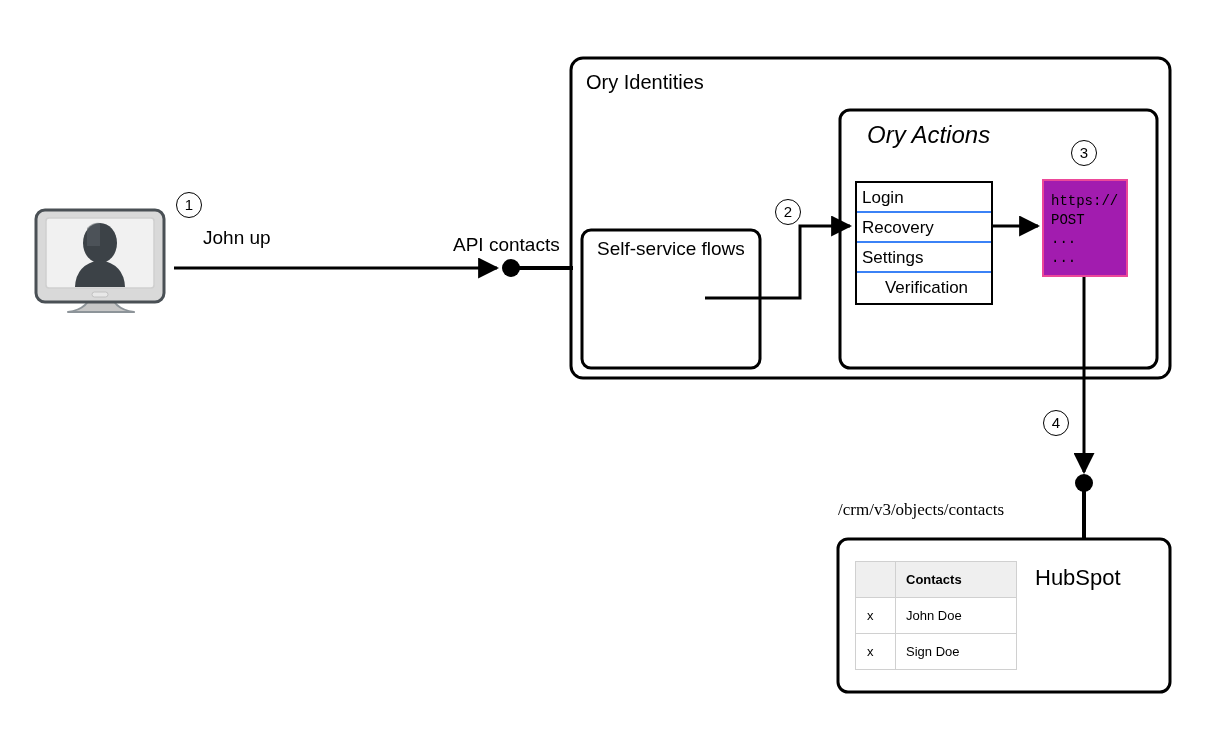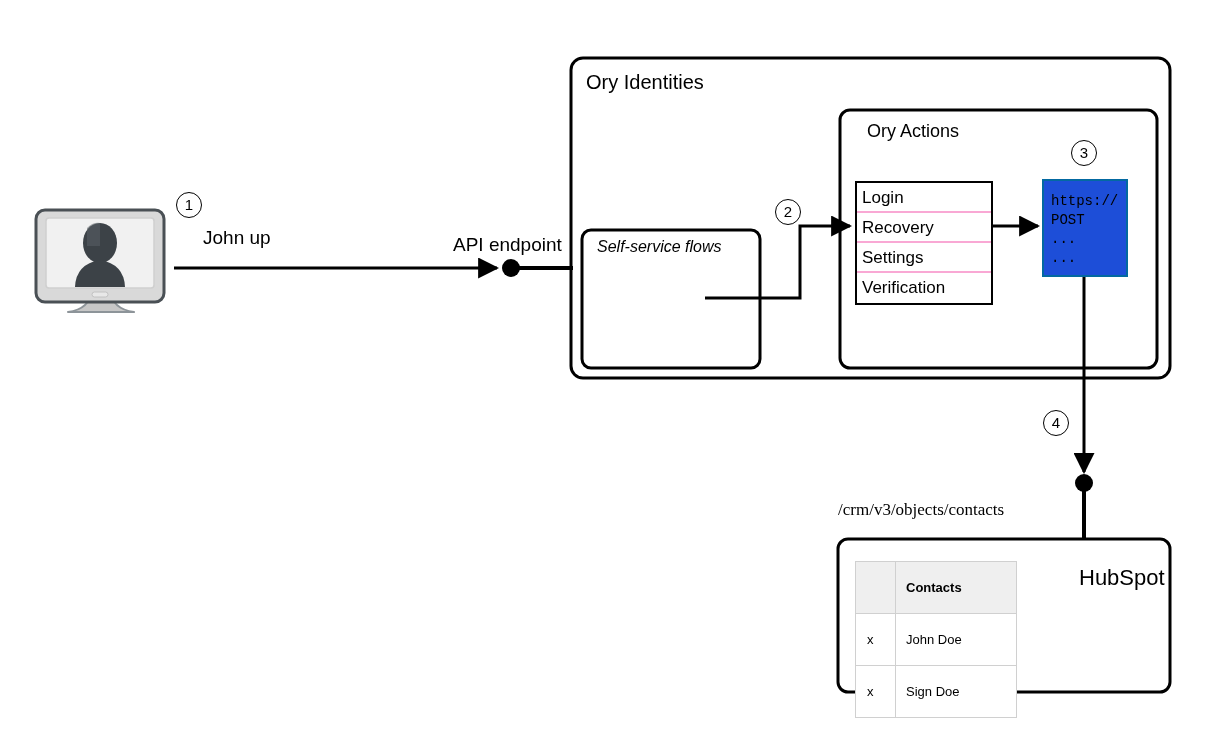--- a/index.html
+++ b/index.html
@@ -42,30 +42,30 @@
     font-size: 19px;
   }
   .lbl-ory-identities {
     left: 586px;
     top: 71px;
     font-size: 20px;
   }
   .lbl-ory-actions {
     left: 867px;
     top: 121px;
-    font-size: 18px;
+    font-size: 24px;
+    font-style: italic;
   }
   .lbl-selfservice {
     left: 597px;
     top: 238px;
-    font-size: 16px;
-    font-style: italic;
+    font-size: 19px;
   }
   .lbl-hubspot {
-    left: 1079px;
+    left: 1035px;
     top: 565px;
     font-size: 22px;
   }
   .lbl-crm-path {
     left: 838px;
     top: 500px;
     font-size: 17px;
     font-family: Liberation Serif, serif;
     letter-spacing: 0px;
   }
@@ -77,39 +77,40 @@
     width: 138px;
     border: 2px solid #000;
     box-sizing: border-box;
     background: #fff;
   }
   .flowlist-item {
     height: 30px;
     line-height: 30px;
     padding-left: 5px;
     font-size: 17px;
-    border-bottom: 2px solid #f9a8d4;
+    border-bottom: 2px solid #3b82f6;
     box-sizing: border-box;
     background: #fff;
     white-space: nowrap;
     overflow: hidden;
   }
   .flowlist-item:last-child {
     border-bottom: none;
+    text-align: center;
   }
   
   .httpsbox {
     position: absolute;
     left: 1042px;
     top: 179px;
     width: 86px;
     height: 98px;
-    border: 2px solid #0369a1;
-    box-sizing: border-box;
-    background: #1d4ed8;
+    border: 2px solid #ec4899;
+    box-sizing: border-box;
+    background: #a21caf;
     font-family: "Liberation Mono", "DejaVu Sans Mono", monospace;
     font-size: 14px;
     line-height: 19px;
     padding: 11px 0 0 7px;
   }
   .httpsbox div {
     white-space: pre;
   }
   
   .contacts-table {
@@ -117,21 +118,21 @@
     left: 855px;
     top: 561px;
     border-collapse: collapse;
     font-size: 13px;
     background: #fff;
   }
   .contacts-table td, .contacts-table th {
     border: 1px solid #d0d0d0;
     box-sizing: border-box;
     padding: 0 10px;
-    height: 52px;
+    height: 36px;
     text-align: left;
     font-weight: normal;
     vertical-align: middle;
   }
   .contacts-table .col-x {
     width: 40px;
     padding: 0 0 0 11px;
   }
   .contacts-table .col-name {
     width: 121px;
@@ -206,21 +207,21 @@
 
     <line x1="1084" y1="277" x2="1084" y2="472" stroke="#000" stroke-width="3" marker-end="url(#arrow)"></line>
     <circle cx="1084" cy="483" r="9" fill="#000"></circle>
     <line x1="1084" y1="483" x2="1084" y2="540" stroke="#000" stroke-width="4"></line>
 
     <rect x="838" y="539" width="332" height="153" rx="10" ry="10" fill="#fff" stroke="#000" stroke-width="3"></rect>
   </svg>
 
   <div class="lbl lbl-signup">John up</div>
 
-  <div class="lbl lbl-api">API endpoint</div>
+  <div class="lbl lbl-api">API contacts</div>
 
   <div class="lbl lbl-ory-identities">Ory Identities</div>
 
   <div class="lbl lbl-selfservice">Self-service flows</div>
 
   <div class="lbl lbl-ory-actions">Ory Actions</div>
 
   <div class="flowlist">
     <div class="flowlist-item">Login</div>
     <div class="flowlist-item">Recovery</div>

